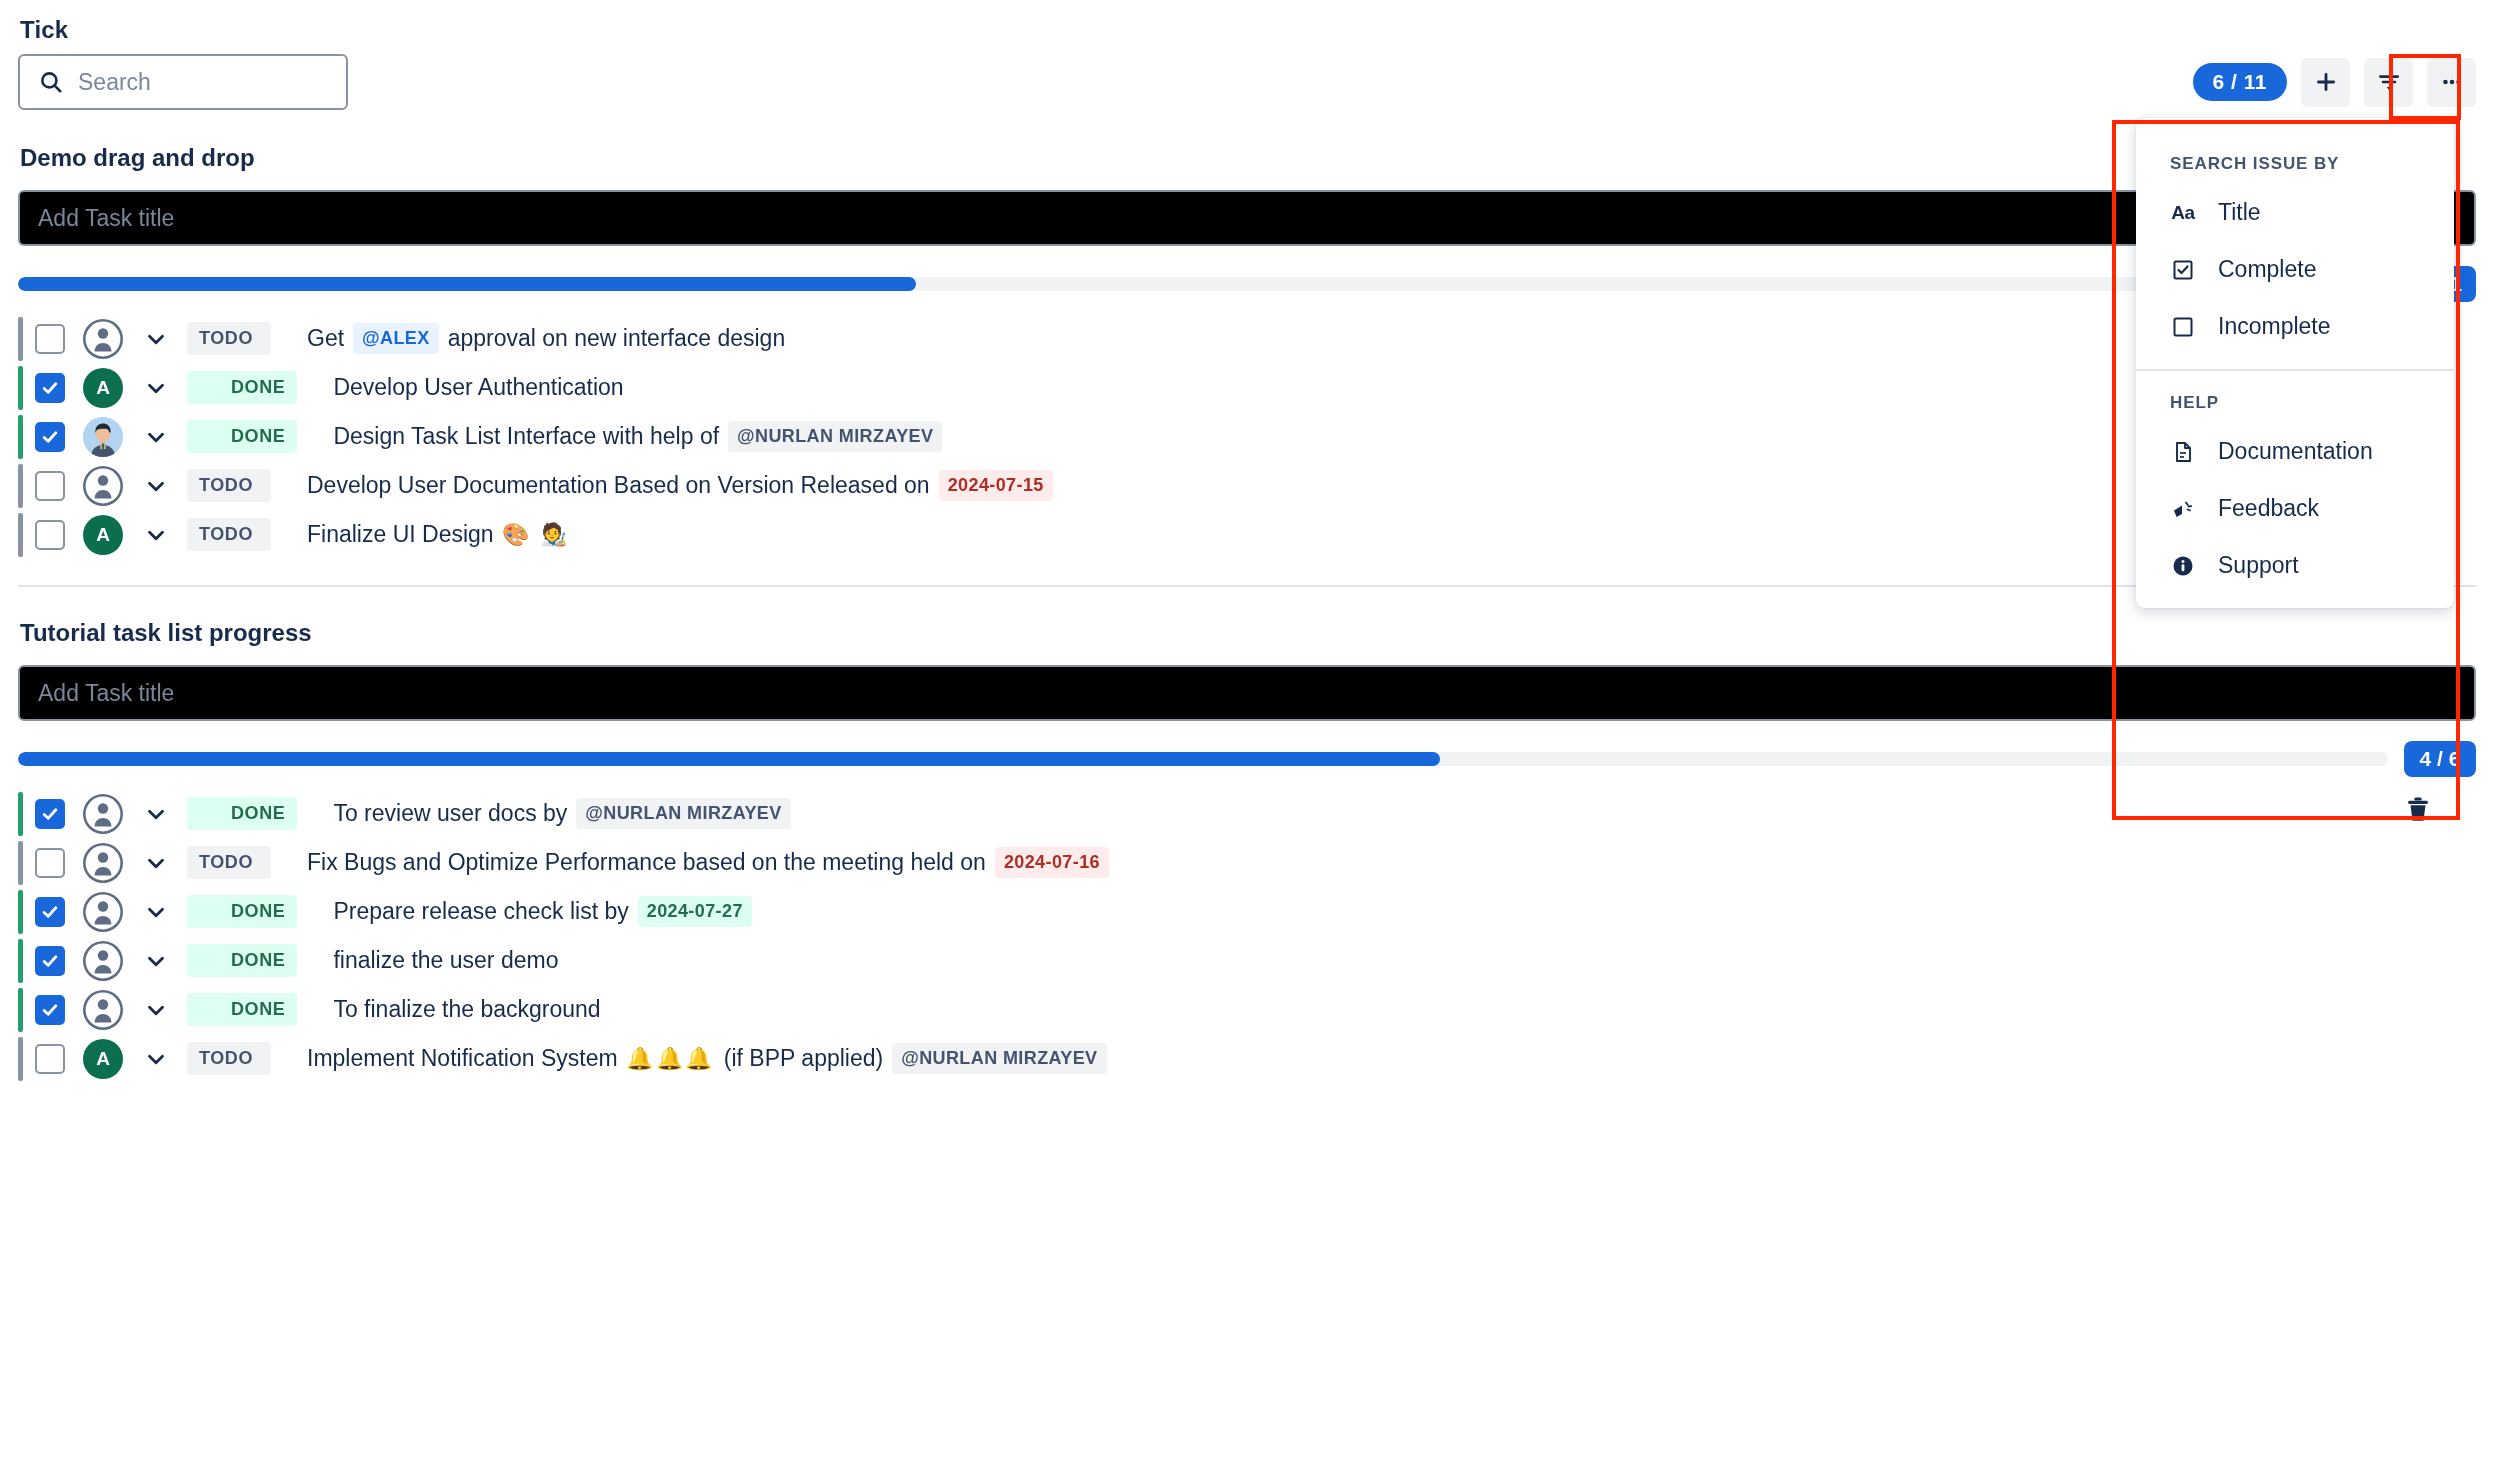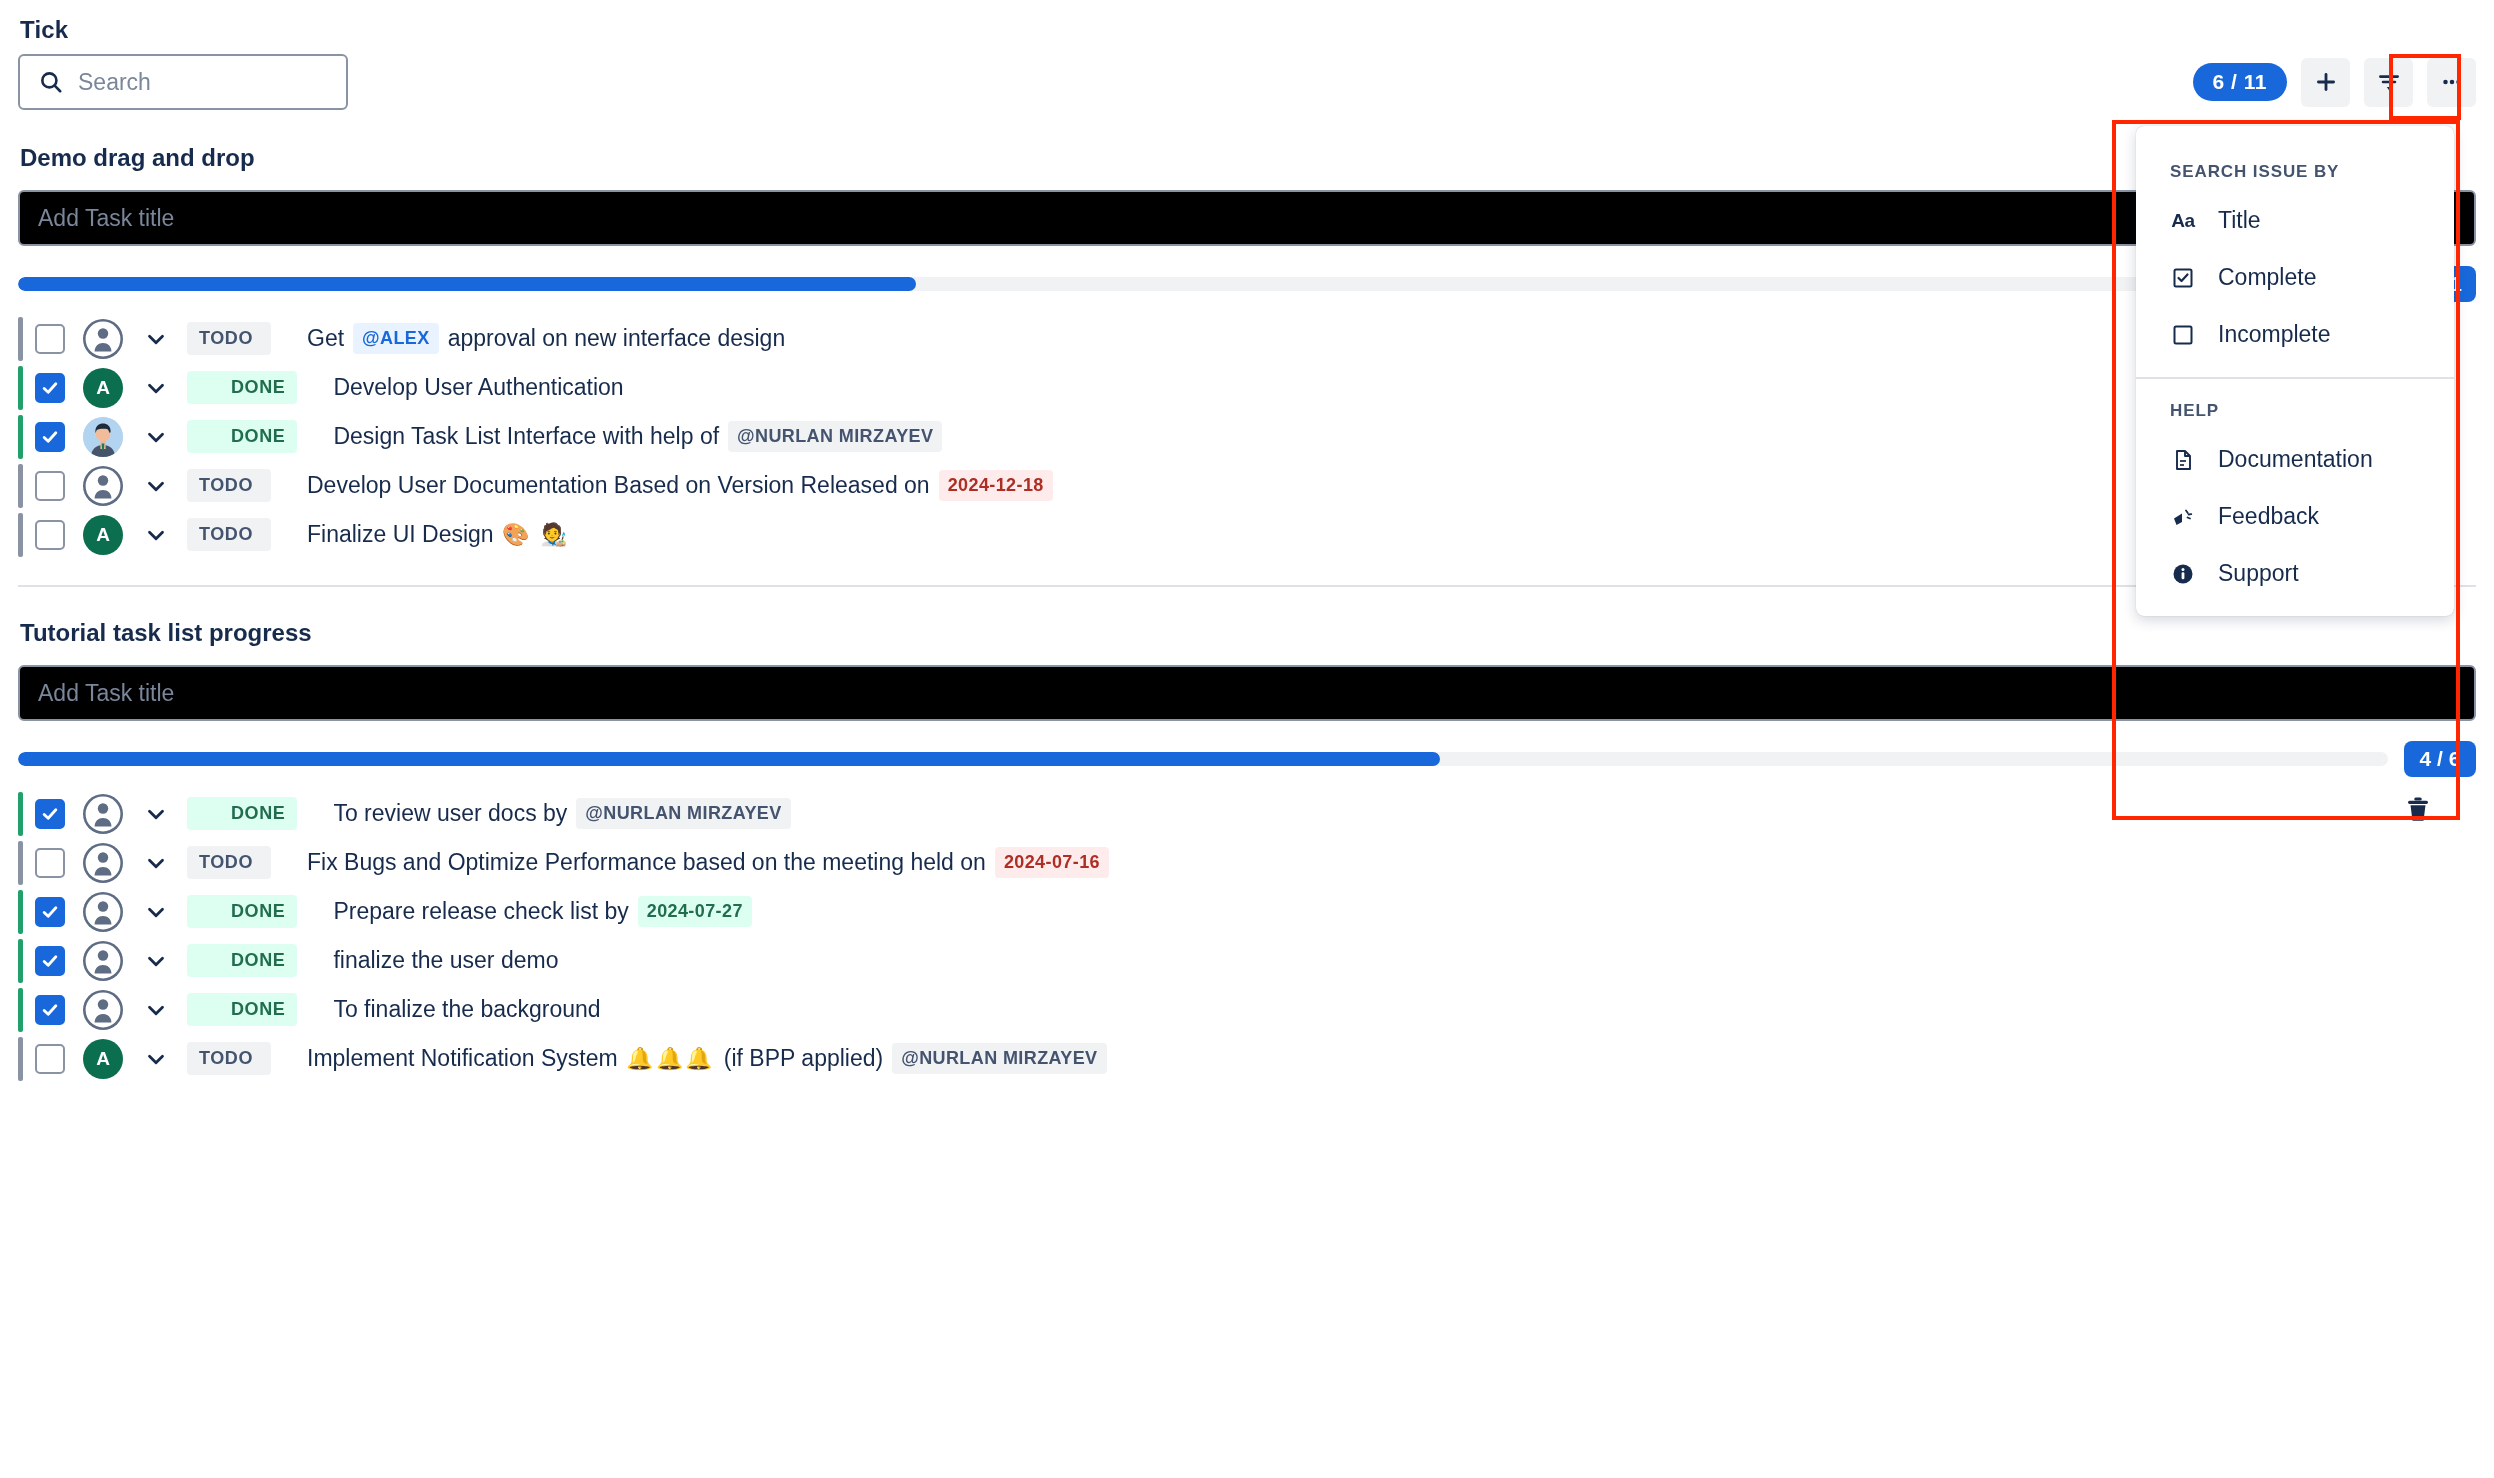--- a/index.html
+++ b/index.html
@@ -126,21 +126,21 @@
     letter-spacing: .4px;
   }
   .date.red { background: #fdeceb; color: #ae2e24; }
   .date.green { background: #dcfff1; color: #216e4e; }
   .emoji { font-size: 22px; letter-spacing: 2px; }
 
   .divider { height: 2px; background: #dfe1e6; margin: 26px 0 0 0; }
 
   
   .menu {
-    position: absolute; top: 126px; left: 2136px; width: 318px;
+    position: absolute; top: 118px; left: 2136px; width: 318px;
     background: #fff; border-radius: 8px;
     box-shadow: 0 4px 14px rgba(9,30,66,.18), 0 0 1px rgba(9,30,66,.28);
     padding: 14px 0 14px 0; z-index: 20;
   }
   .menu-group-label {
     font-size: 17px; font-weight: bold; color: #44546f; letter-spacing: .9px;
     padding: 22px 0 10px 34px;
   }
   .menu-item {
     display: flex; align-items: center; gap: 22px;
@@ -296,21 +296,21 @@
             </svg>
           </div>
           <span class="chev">
             <svg width="26" height="26" viewBox="0 0 24 24" fill="none" stroke="#172b4d" stroke-width="2.6" stroke-linecap="round" stroke-linejoin="round">
               <polyline points="6,9.5 12,15.5 18,9.5"></polyline>
             </svg>
           </span>
           <span class="status todo">TODO</span>
           <span class="title-text">
             <span>Develop User Documentation Based on Version Released on</span>
-            <span class="date red">2024-12-18</span>
+            <span class="date red">2024-07-15</span>
           </span>
         </div>
         <div class="task-row">
           <div class="drag-bar"></div>
           <div class="cb"></div>
           <div class="avatar green">A</div>
           <span class="chev">
             <svg width="26" height="26" viewBox="0 0 24 24" fill="none" stroke="#172b4d" stroke-width="2.6" stroke-linecap="round" stroke-linejoin="round">
               <polyline points="6,9.5 12,15.5 18,9.5"></polyline>
             </svg>

